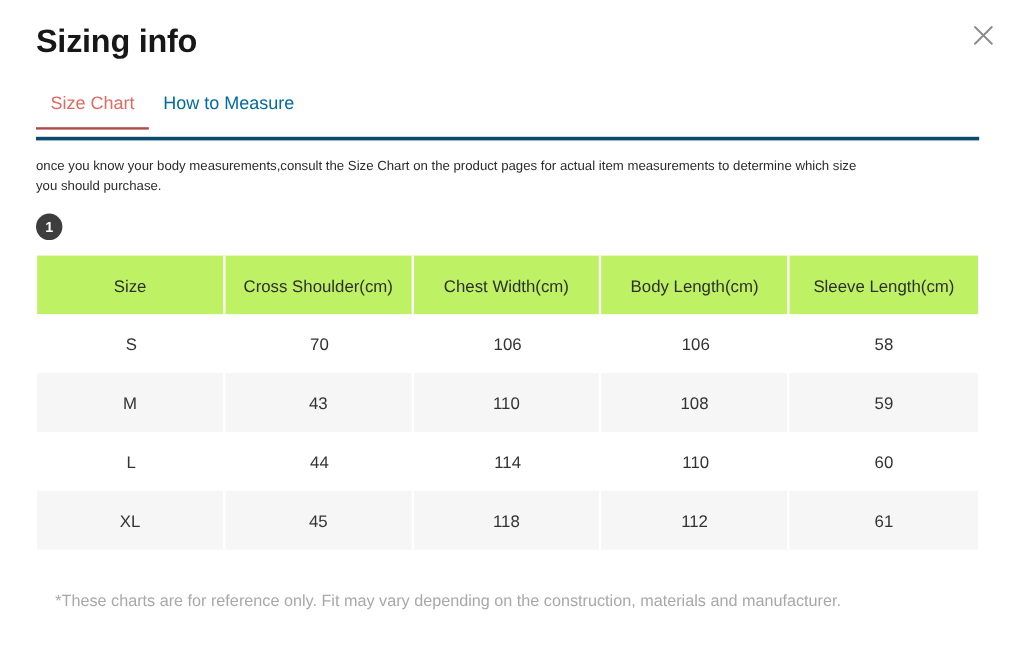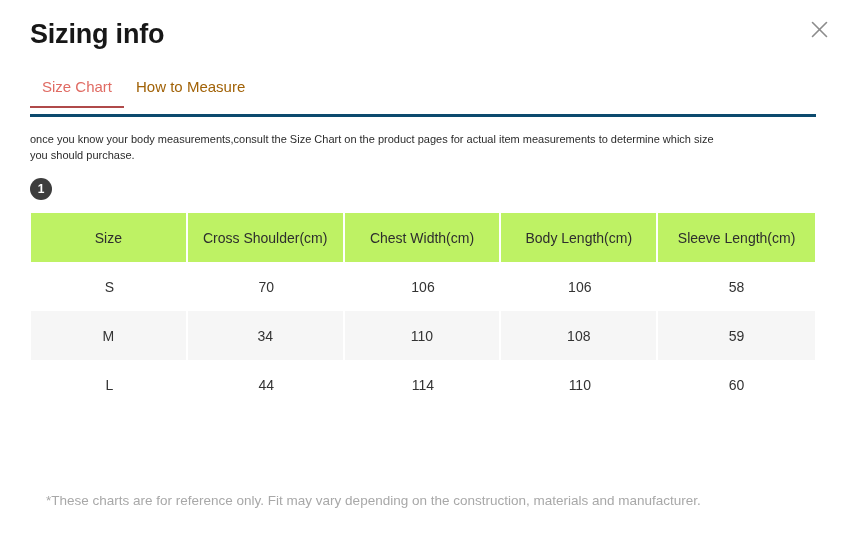--- a/index.html
+++ b/index.html
@@ -69,21 +69,21 @@
     align-items: flex-start;
   }
   .tab {
     position: relative;
     font-size: 15px;
     padding: 0 12px 11px 12px;
     cursor: pointer;
     background: none;
     border: none;
     font-family: "Liberation Sans", sans-serif;
-    color: #a16207;
+    color: #0369a1;
     line-height: 1.2;
   }
   .tab.active {
     color: #e06b63;
   }
   .tab.active::after {
     content: "";
     position: absolute;
     left: 0;
     right: 0;
@@ -206,30 +206,37 @@
     <tbody>
       <tr class="row-odd">
         <td>S</td>
         <td>70</td>
         <td>106</td>
         <td>106</td>
         <td>58</td>
       </tr>
       <tr class="row-even">
         <td>M</td>
-        <td>34</td>
+        <td>43</td>
         <td>110</td>
         <td>108</td>
         <td>59</td>
       </tr>
       <tr class="row-odd">
         <td>L</td>
         <td>44</td>
         <td>114</td>
         <td>110</td>
         <td>60</td>
       </tr>
+      <tr class="row-even">
+        <td>XL</td>
+        <td>45</td>
+        <td>118</td>
+        <td>112</td>
+        <td>61</td>
+      </tr>
     </tbody>
   </table>
 
   <p class="footnote">*These charts are for reference only. Fit may vary depending on the construction, materials and manufacturer.</p>
 
 </div>
 
 </body></html>

